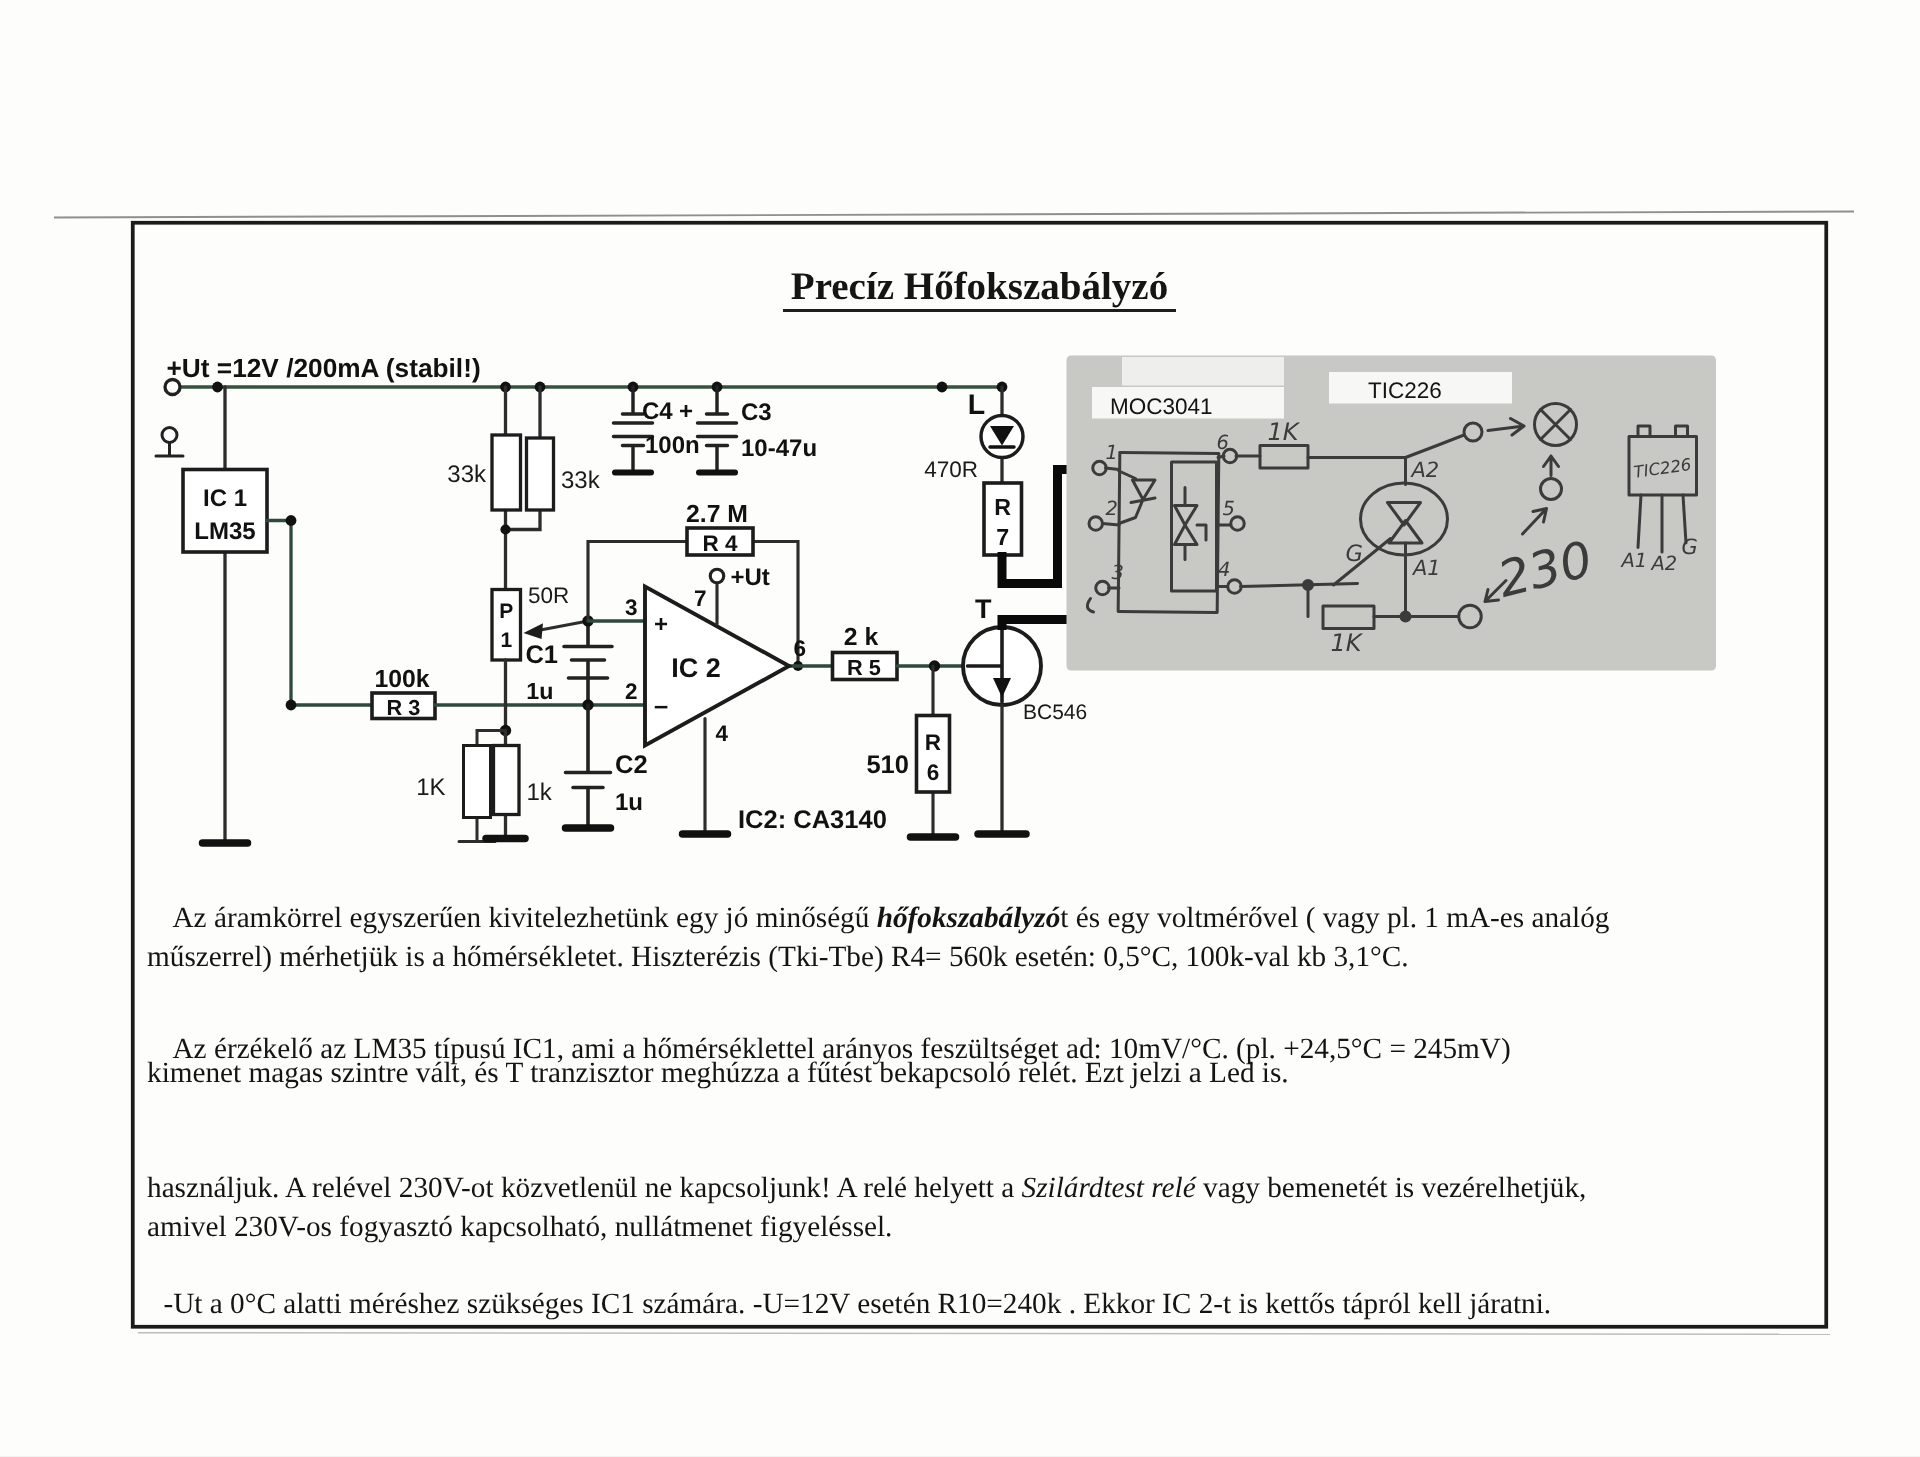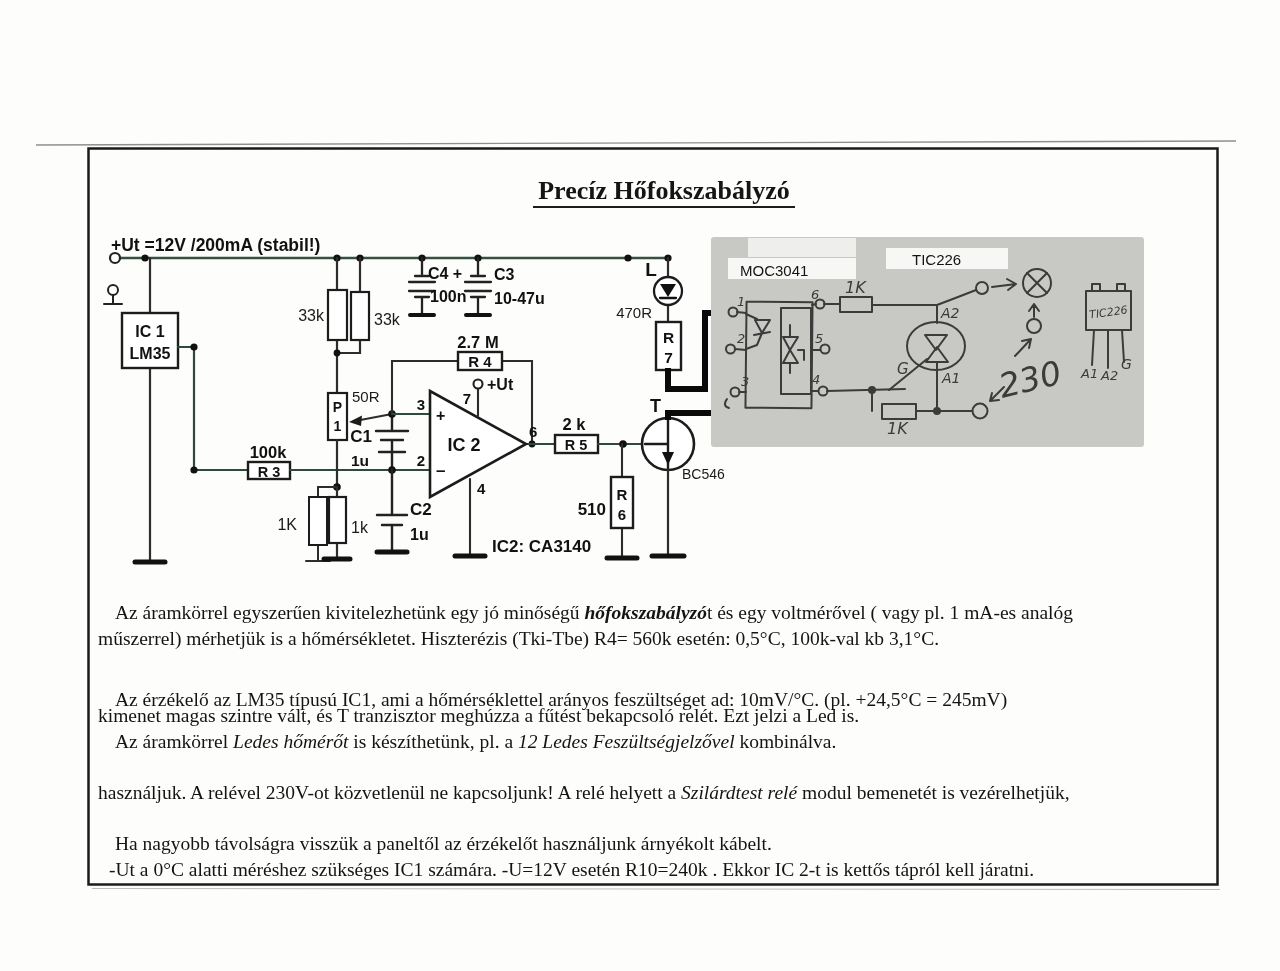--- a/index.html
+++ b/index.html
@@ -1,19 +1,19 @@
 <!DOCTYPE html>
 <html><head>
 <meta charset="utf-8">
 <style>
   html,body{margin:0;padding:0;background:#e9e9e9;}
   .page{position:relative;width:1280px;height:971px;background:#fdfdfc;overflow:hidden;
         font-family:"Liberation Serif",serif;}
   svg{position:absolute;left:0;top:0;}
-  .title-wrap{position:absolute;left:88px;top:176px;width:1130px;text-align:center;margin-left:11px;}
+  .title-wrap{position:absolute;left:88px;top:176px;width:1130px;text-align:center;}
   .title-wrap span{font:bold 26px "Liberation Serif",serif;color:#151515;
         border-bottom:2.5px solid #1d1d1d;padding:0 5px 1px;}
   .tline{position:absolute;left:98px;width:1116px;font:19.5px/25.7px "Liberation Serif",serif;
         color:#141414;white-space:nowrap;}
   .tline .i{font-style:italic;}
   .tline .bi{font-style:italic;font-weight:bold;}
   .ind16{padding-left:17px;}
   .ind11{padding-left:11px;}
   text{user-select:none;}
 </style>
@@ -293,18 +293,17 @@
 </svg>
 
 <div class="title-wrap">
   <span>Precíz Hőfokszabályzó</span>
 </div>
 
 <div class="tline ind16" style="top:600px"><span>Az áramkörrel egyszerűen kivitelezhetünk egy jó minőségű </span><span class="bi">hőfokszabályzó</span><span>t és egy voltmérővel ( vagy pl. 1 mA-es analóg</span></div>
 <div class="tline" style="top:625.7px"><span>műszerrel) mérhetjük is a hőmérsékletet.  Hiszterézis (Tki-Tbe) R4= 560k esetén: 0,5°C,  100k-val kb 3,1°C.</span></div>
 <div class="tline ind16" style="top:687px"><span>Az érzékelő az LM35 típusú IC1, ami a hőmérséklettel arányos feszültséget ad: 10mV/°C.  (pl.  +24,5°C = 245mV)</span></div>
 <div class="tline" style="top:702.8px"><span>kimenet magas szintre vált, és T tranzisztor meghúzza a fűtést bekapcsoló relét. Ezt jelzi a Led is.</span></div>
-<div class="tline ind16" style="top:728.5px"><span>Az áramkörrel </span><span class="i">Ledes hőmérőt</span><span> is készíthetünk, pl. a </span><span class="i">12 Ledes Feszültségjelzővel</span><span> kombinálva.</span></div>
-<div class="tline" style="top:779.9px"><span>használjuk.  A relével 230V-ot közvetlenül ne kapcsoljunk!  A relé helyett a </span><span class="i">Szilárdtest relé</span><span> modul bemenetét is vezérelhetjük,</span></div>
-<div class="tline ind16" style="top:831.3px"><span>Ha nagyobb távolságra visszük a paneltől az érzékelőt használjunk árnyékolt kábelt.</span></div>
+<div class="tline" style="top:779.9px"><span>használjuk.  A relével 230V-ot közvetlenül ne kapcsoljunk!  A relé helyett a </span><span class="i">Szilárdtest relé</span><span> vagy bemenetét is vezérelhetjük,</span></div>
+<div class="tline" style="top:805.6px"><span>amivel 230V-os fogyasztó kapcsolható, nullátmenet figyeléssel.</span></div>
 <div class="tline ind11" style="top:857px"><span>-Ut a 0°C alatti méréshez szükséges IC1 számára.  -U=12V esetén R10=240k . Ekkor IC 2-t is kettős tápról kell járatni.</span></div>
 
 </div>
 
 </body></html>

